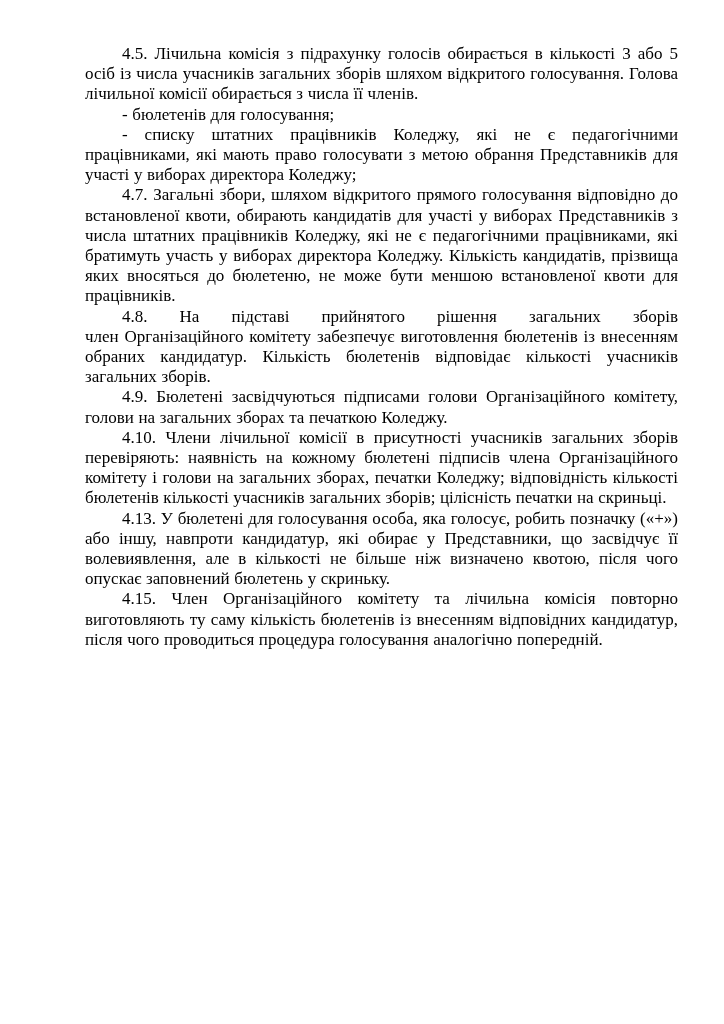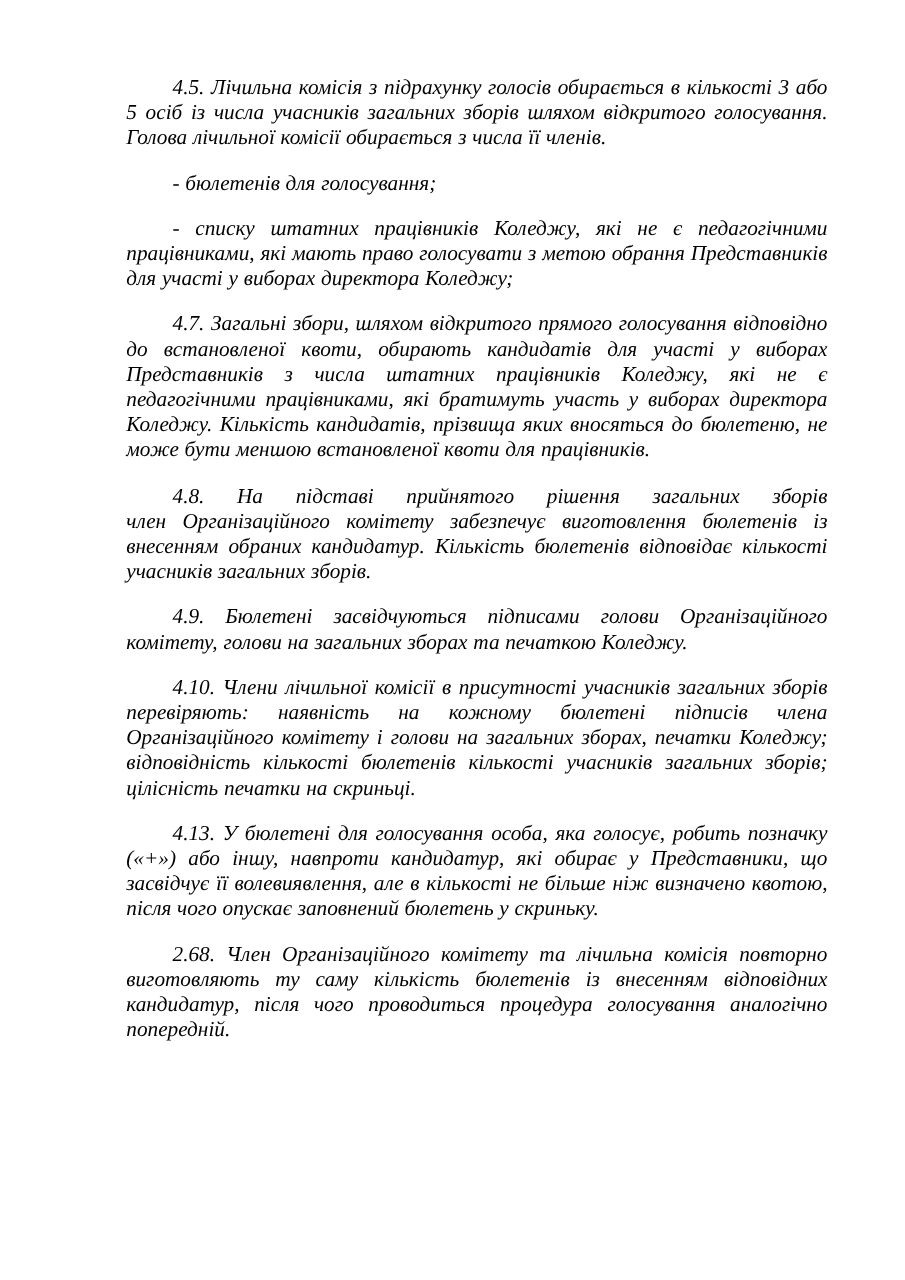--- a/index.html
+++ b/index.html
@@ -18,25 +18,24 @@
     padding: 44px 46px 0 85px;
   }
   .text-block {
     width: 593px;
     color: #000000;
     font-family: "Liberation Serif", "DejaVu Serif", serif;
     font-size: 17px;
     line-height: 20.2px;
   }
   .para {
-    margin: 16px;
+    margin: 0;
     text-align: justify;
     text-indent: 37px;
     word-spacing: 0.02em;
-    font-style: italic;
   }
   .para.no-indent {
     text-indent: 0;
   }
   .force-justify {
     display: block;
     text-align: justify;
     text-align-last: justify;
     text-indent: 37px;
   }
@@ -64,16 +63,16 @@
 
     <p class="para">4.9. Бюлетені засвідчуються підписами голови Організаційного комітету, голови на загальних зборах та печаткою Коледжу.</p>
 
     <p class="para">4.10. Члени лічильної комісії в присутності учасників загальних зборів перевіряють: наявність на кожному бюлетені підписів члена Організаційного комітету і голови на загальних зборах, печатки Коледжу; відповідність кількості бюлетенів кількості учасників загальних зборів; цілісність печатки на скриньці.</p>
 
 
 
     <p class="para">4.13. У бюлетені для голосування особа, яка голосує, робить позначку («+») або іншу, навпроти кандидатур, які обирає у Представники, що засвідчує її волевиявлення, але в кількості не більше ніж визначено квотою, після чого опускає заповнений бюлетень у скриньку.</p>
 
 
-    <p class="para">2.68. Член Організаційного комітету та лічильна комісія повторно виготовляють ту саму кількість бюлетенів із внесенням відповідних кандидатур, після чого проводиться процедура голосування аналогічно попередній.</p>
+    <p class="para">4.15. Член Організаційного комітету та лічильна комісія повторно виготовляють ту саму кількість бюлетенів із внесенням відповідних кандидатур, після чого проводиться процедура голосування аналогічно попередній.</p>
 
   </div>
 </div>
 
 </body></html>

